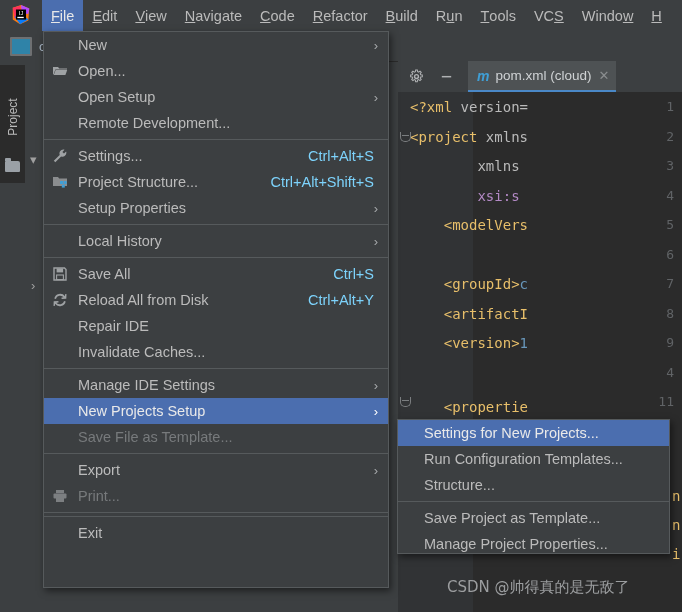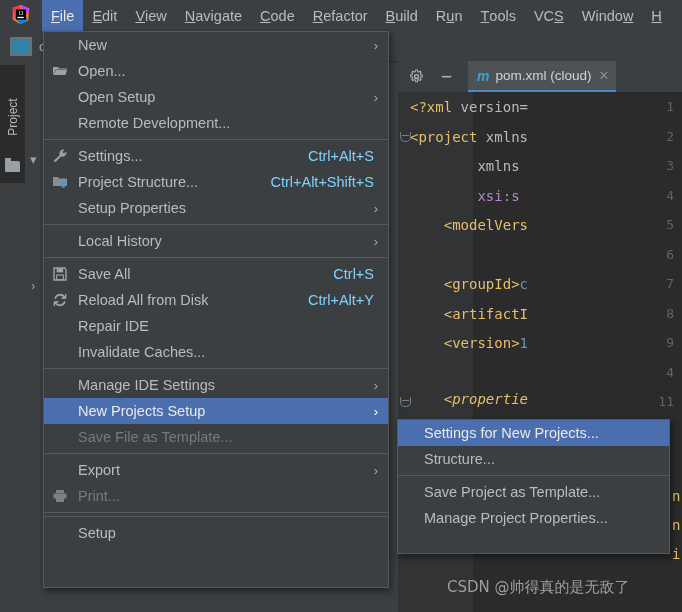--- a/index.html
+++ b/index.html
@@ -403,21 +403,21 @@
         <div class="cl" style="top: 38px;"><span class="tk-tag">&lt;?xml</span><span class="tk-attr"> version=</span></div>
         <div class="cl" style="top: 67.5px;"><span class="tk-tag">&lt;project</span><span class="tk-attr"> xmlns</span></div>
         <div class="cl" style="top: 97px;">&nbsp;&nbsp;&nbsp;&nbsp;&nbsp;&nbsp;&nbsp;&nbsp;<span class="tk-attr">xmlns</span></div>
         <div class="cl" style="top: 126.5px;">&nbsp;&nbsp;&nbsp;&nbsp;&nbsp;&nbsp;&nbsp;&nbsp;<span class="tk-ns">xsi:s</span></div>
         <div class="cl" style="top: 156px;">&nbsp;&nbsp;&nbsp;&nbsp;<span class="tk-tag">&lt;modelVers</span><span class="tk-attr"></span></div>
         <div class="cl" style="top: 185.5px;"></div>
         <div class="cl" style="top: 215px;">&nbsp;&nbsp;&nbsp;&nbsp;<span class="tk-tag">&lt;groupId&gt;</span><span class="tk-num">c</span></div>
         <div class="cl" style="top: 244.5px;">&nbsp;&nbsp;&nbsp;&nbsp;<span class="tk-tag">&lt;artifactI</span><span class="tk-attr"></span></div>
         <div class="cl" style="top: 274px;">&nbsp;&nbsp;&nbsp;&nbsp;<span class="tk-tag">&lt;version&gt;</span><span class="tk-num">1</span></div>
         <div class="cl" style="top: 303.5px;"></div>
-        <div class="cl" style="top: 330px; font-style: italic;">&nbsp;&nbsp;&nbsp;&nbsp;<span class="tk-tag">&lt;propertie</span><span class="tk-attr"></span></div>
+        <div class="cl" style="top: 338px;">&nbsp;&nbsp;&nbsp;&nbsp;<span class="tk-tag">&lt;propertie</span><span class="tk-attr"></span></div>
       </div>
     <div id="fold-marks">
         <div class="fold-mark" style="top: 70.5px;"></div>
         <div class="fold-mark" style="top: 336px;"></div>
       </div>
     <div id="clipped-tokens">
         <div style="position: absolute; left: 274px; top: 427px; color: rgb(232, 191, 106); font-family: &quot;DejaVu Sans Mono&quot;, monospace; font-size: 14px;">n</div>
         <div style="position: absolute; left: 274px; top: 456px; color: rgb(232, 191, 106); font-family: &quot;DejaVu Sans Mono&quot;, monospace; font-size: 14px;">n</div>
         <div style="position: absolute; left: 274px; top: 485px; color: rgb(232, 191, 106); font-family: &quot;DejaVu Sans Mono&quot;, monospace; font-size: 14px;">i</div>
       </div>
@@ -514,29 +514,32 @@
         <span class="mi-icon"><svg width="16" height="16" viewBox="0 0 16 16">
             <rect x="4" y="2" width="8" height="3.2" fill="#7c7f81"></rect>
             <rect x="1.5" y="5.4" width="13" height="5" rx="1" fill="#7c7f81"></rect>
             <rect x="4" y="10" width="8" height="4" fill="#7c7f81"></rect>
           </svg></span>
         <span class="mi-label">Print...</span>
       </div>
       <div class="msep"></div>
       <div class="msep"></div>
       <div class="mrow">
-        <span class="mi-label">Setup</span>
+        <span class="mi-label">Exit</span>
       </div>
     </div>
 
   <div class="popup" id="submenu">
       <div class="mrow sel">
         <span class="mi-label">Settings for New Projects...</span>
       </div>
       <div class="mrow">
+        <span class="mi-label">Run Configuration Templates...</span>
+      </div>
+      <div class="mrow">
         <span class="mi-label">Structure...</span>
       </div>
       <div class="msep"></div>
       <div class="mrow">
         <span class="mi-label">Save Project as Template...</span>
       </div>
       <div class="mrow">
         <span class="mi-label">Manage Project Properties...</span>
       </div>
     </div>

